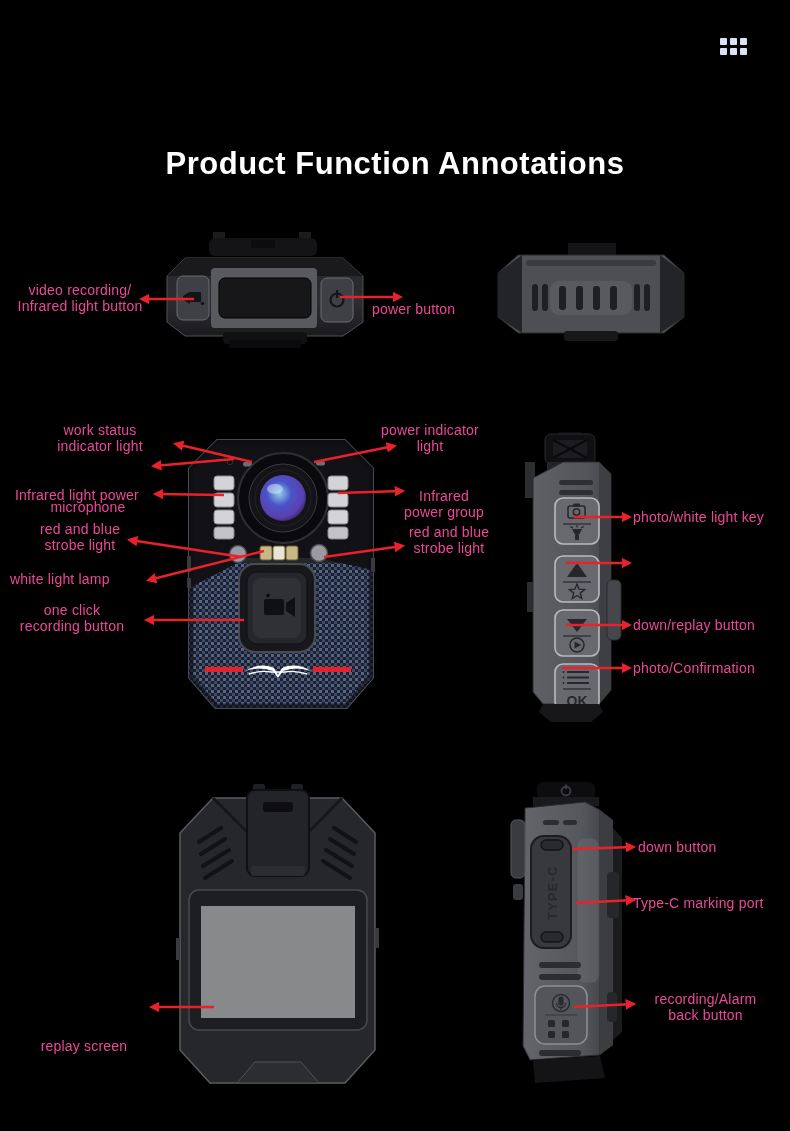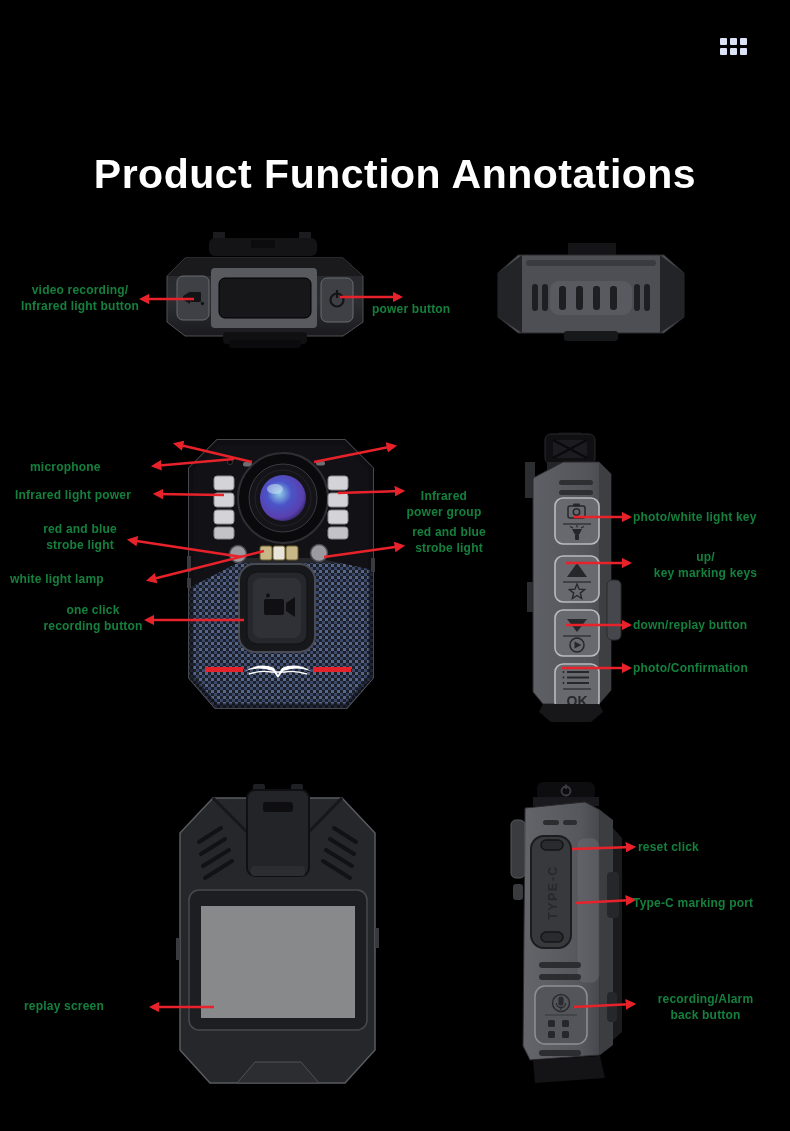--- a/index.html
+++ b/index.html
@@ -1,28 +1,28 @@
 <!DOCTYPE html>
 <html><head>
 <meta charset="utf-8">
 <style>
   html,body{margin:0;padding:0;background:#000;}
   .canvas{position:relative;width:790px;height:1131px;background:#000;overflow:hidden;
           font-family:"Liberation Sans",sans-serif;}
   .title{position:absolute;left:0;right:0;top:127px;text-align:center;color:#fff;
-         font-size:41px;font-weight:700;letter-spacing:.5px;line-height:1;}
+         font-size:31px;font-weight:700;letter-spacing:.5px;line-height:1;}
   .apps-grid{position:absolute;left:720px;top:38px;width:30px;height:20px;
              display:grid;grid-template-columns:repeat(3,7px);grid-template-rows:repeat(2,7px);
              gap:3px;}
   .apps-grid i{display:block;background:#dce2f5;border-radius:1px;}
-  .label{position:absolute;color:#15803d;font-size:12px;line-height:16px;font-weight:700;
+  .label{position:absolute;color:#ec4899;font-size:14px;line-height:16px;font-weight:400;
          letter-spacing:.2px;white-space:nowrap;}
   .label span{display:block;}
   .ctr{text-align:center;}
-  .rgt{text-align:left;}
+  .rgt{text-align:center;margin-top:40px;}
   .cam{position:absolute;}
   .arrows{position:absolute;left:0;top:0;pointer-events:none;}
 </style>
 </head>
 <body>
 
 <div class="canvas">
 
   <div class="apps-grid">
     <i></i>
@@ -345,63 +345,67 @@
   </svg>
 
   <div class="label ctr" style="left:10px;top:282px;width:140px">
     <span>video recording/</span>
     <span>Infrared light button</span>
   </div>
   <div class="label" style="left:372px;top:301px">
     <span>power button</span>
   </div>
 
+  <div class="label ctr" style="left:30px;top:422px;width:140px">
+    <span>work status</span>
+    <span>indicator light</span>
+  </div>
   <div class="label rgt" style="left:30px;top:459px;width:116px">
     <span>microphone</span>
   </div>
   <div class="label" style="left:15px;top:487px">
     <span>Infrared light power</span>
   </div>
   <div class="label ctr" style="left:20px;top:521px;width:120px">
     <span>red and blue</span>
     <span>strobe light</span>
   </div>
   <div class="label" style="left:10px;top:571px">
     <span>white light lamp</span>
   </div>
-  <div class="label ctr" style="left:32px;top:602px;width:122px">
+  <div class="label ctr" style="left:11px;top:602px;width:122px">
     <span>one click</span>
     <span>recording button</span>
   </div>
 
+  <div class="label ctr" style="left:374px;top:422px;width:112px">
+    <span>power indicator</span>
+    <span>light</span>
+  </div>
   <div class="label ctr" style="left:394px;top:488px;width:100px">
     <span>Infrared</span>
     <span>power group</span>
   </div>
   <div class="label ctr" style="left:394px;top:524px;width:110px">
     <span>red and blue</span>
     <span>strobe light</span>
   </div>
 
   <div class="label" style="left:633px;top:509px">
     <span>photo/white light key</span>
   </div>
-  <div class="label ctr" style="left:633px;top:549px;width:145px">
-    <span>up/</span>
-    <span>key marking keys</span>
-  </div>
   <div class="label" style="left:633px;top:617px">
     <span>down/replay button</span>
   </div>
   <div class="label" style="left:633px;top:660px">
     <span>photo/Confirmation</span>
   </div>
 
   <div class="label" style="left:638px;top:839px">
-    <span>reset click</span>
+    <span>down button</span>
   </div>
   <div class="label" style="left:633px;top:895px">
     <span>Type-C marking port</span>
   </div>
   <div class="label ctr" style="left:633px;top:991px;width:145px">
     <span>recording/Alarm</span>
     <span>back button</span>
   </div>
   <div class="label rgt" style="left:24px;top:998px;width:120px">
     <span>replay screen</span>

